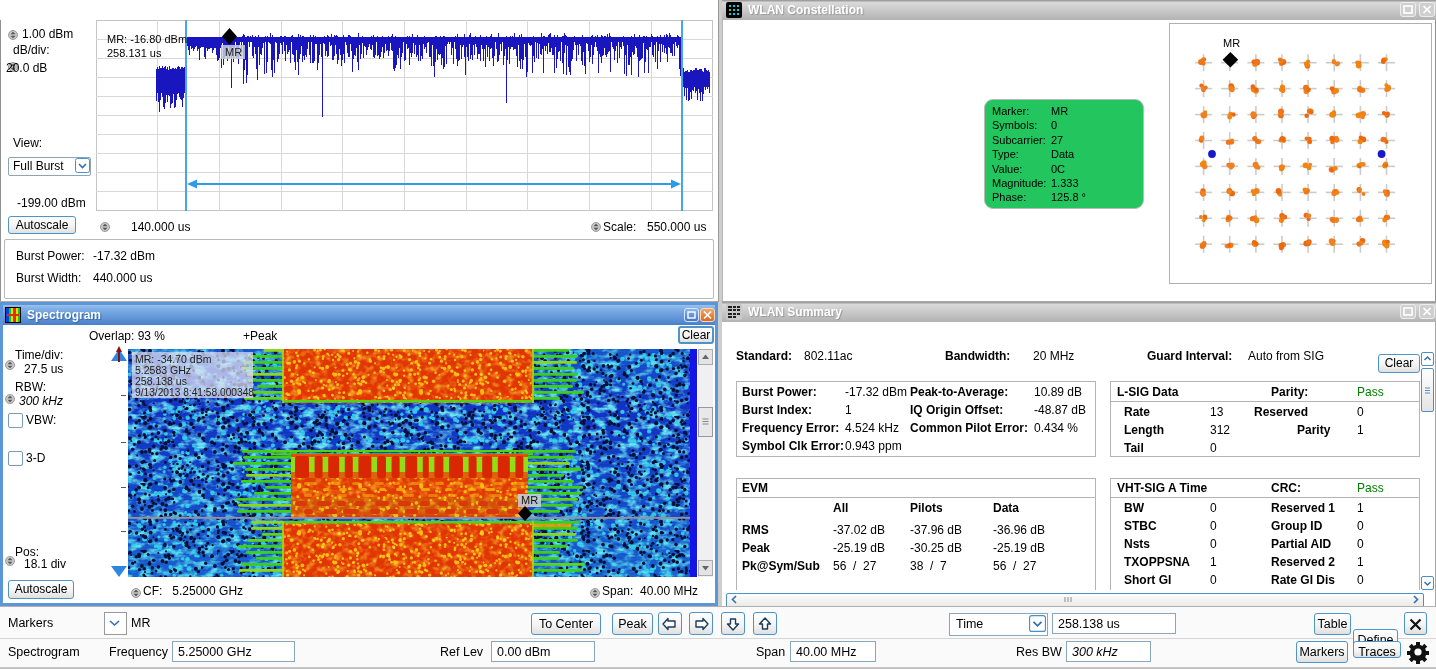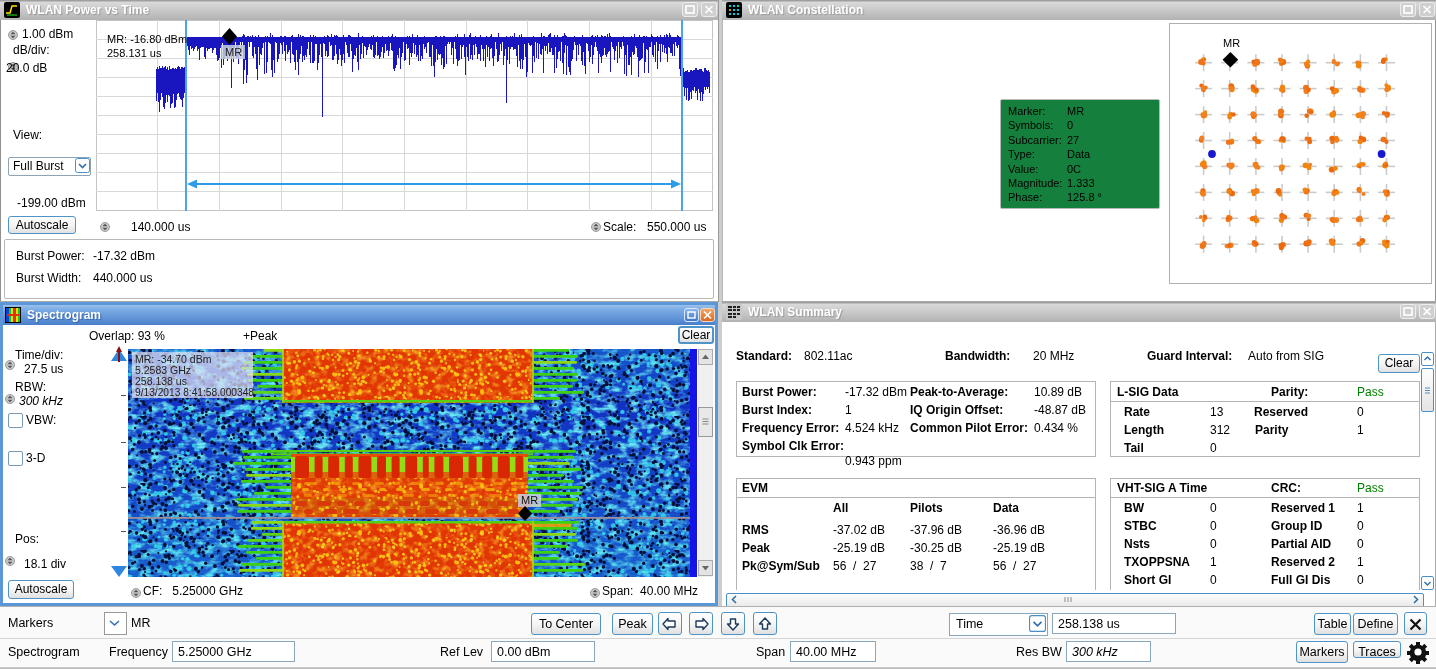--- a/index.html
+++ b/index.html
@@ -5,48 +5,34 @@
 .tbar{font-size:12.5px}
 .tb{position:absolute;left:0;top:0;height:20px;background:linear-gradient(180deg,#8f8f8f 0,#d9d9d9 12%,#c7c7c7 55%,#b2b2b2 100%);color:#fff;font-weight:bold;font-size:12px}
 .tbt{position:absolute;left:26px;top:3px;text-shadow:1px 1px 1px #999;white-space:nowrap}
 .ico{position:absolute;left:4px;top:2px}
 .wbtn{position:absolute;top:2px;width:16px;height:15px;border-radius:3px;background:#cfcfcf;border:1px solid #ededed;box-sizing:border-box}
 .btn{position:absolute;box-sizing:border-box;border:1px solid #4e94c8;border-radius:3px;background:linear-gradient(180deg,#fff 0,#f4f4f4 55%,#e0e0e0 100%);text-align:center;color:#000;white-space:nowrap}
 .inp{position:absolute;box-sizing:border-box;border:1px solid #8aa8bb;background:#fff;padding:3px 0 0 5px;white-space:nowrap}
 .bx{box-sizing:border-box;border:1px solid #b4b4b4;background:transparent}</style></head>
 <body>
 <div class="a" style="left:0;top:0;width:718px;height:302px;background:#fff;border-right:1px solid #9a9a9a">
-<div class="tb" style="width:718px">
-      <span class="tbt">WLAN Power vs Time</span>
-<svg class="ico" width="16" height="16">
-        <rect width="16" height="16" fill="#000" rx="2"></rect>
-        <path d="M2 11 L6 11 L8 4 L13 4" stroke="#ffe200" stroke-width="1.5" fill="none"></path>
-        <path d="M3 13 L13 13" stroke="#19c019" stroke-width="1.3" fill="none"></path>
-      </svg>
-<div class="wbtn" style="left:682px"><svg width="14" height="13">
-          <rect x="3" y="3" width="8" height="7" fill="none" stroke="#fff" stroke-width="1.6"></rect>
-        </svg></div>
-<div class="wbtn" style="left:701px"><svg width="14" height="13">
-          <path d="M3.5 3 L10.5 10 M10.5 3 L3.5 10" stroke="#fff" stroke-width="1.7"></path>
-        </svg></div>
-</div>
 <svg width="10" height="10" style="position:absolute;left:8px;top:30px">
       <circle cx="5" cy="5" r="4.5" fill="#c9c9c9" stroke="#8a8a8a" stroke-width="0.8"></circle>
       <path d="M2.5 4.2 L5 1.8 L7.5 4.2 Z" fill="#555"></path>
       <path d="M2.5 5.8 L5 8.2 L7.5 5.8 Z" fill="#555"></path>
     </svg>
     <div class="a" style="left:22px;top:27px">1.00 dBm</div>
 <div class="a" style="left:13px;top:43px">dB/div:</div>
 <svg width="10" height="10" style="position:absolute;left:8px;top:62px">
       <circle cx="5" cy="5" r="4.5" fill="#c9c9c9" stroke="#8a8a8a" stroke-width="0.8"></circle>
       <path d="M2.5 4.2 L5 1.8 L7.5 4.2 Z" fill="#555"></path>
       <path d="M2.5 5.8 L5 8.2 L7.5 5.8 Z" fill="#555"></path>
     </svg>
     <div class="a" style="left:6px;top:61px">20.0 dB</div>
-<div class="a" style="left:13px;top:128px">View:</div>
+<div class="a" style="left:13px;top:136px">View:</div>
 <div class="a" style="left:8px;top:157px;width:81px;height:17px;border:1px solid #8ea4b4;border-radius:2px;background:#fff">
       <span style="position:absolute;left:4px;top:1px">Full Burst</span>
       <span style="position:absolute;right:0;top:0"><svg width="15" height="15" viewBox="0 0 15 15">
           <rect x="0.5" y="0.5" width="14" height="14" fill="#fff" stroke="#4a90c8" rx="2"></rect>
           <path d="M4 6 L7.5 9.5 L11 6" fill="none" stroke="#3570b0" stroke-width="1.6"></path>
         </svg></span>
     </div>
 <div class="a" style="left:17px;top:196px">-199.00 dBm</div>
 <div class="btn" style="left:8px;top:216px;width:68px;height:18px;line-height:16px">Autoscale</div>
 <svg width="617" height="191" style="position:absolute;left:96px;top:20px" shape-rendering="crispEdges">
@@ -123,21 +109,21 @@
         </g>
         <rect x="3" y="7" width="2" height="2" fill="#c8a200"></rect>
       </svg>
 <div class="wbtn" style="left:678px"><svg width="14" height="13">
           <rect x="3" y="3" width="8" height="7" fill="none" stroke="#fff" stroke-width="1.6"></rect>
         </svg></div>
 <div class="wbtn" style="left:697px"><svg width="14" height="13">
           <path d="M3.5 3 L10.5 10 M10.5 3 L3.5 10" stroke="#fff" stroke-width="1.7"></path>
         </svg></div>
 </div>
-<div class="a" style="left:278px;top:99px;width:158px;height:108px;border:1px solid #b9b9b9;border-radius:2px;background:#15803d;font-size:11px">
+<div class="a" style="left:262px;top:99px;width:158px;height:108px;border:1px solid #b9b9b9;border-radius:9px;background:#22c55e;font-size:11px">
 <div class="a" style="left:7px;top:4px;line-height:14.4px">Marker:<br>Symbols:<br>Subcarrier:<br>Type:<br>Value:<br>Magnitude:<br>Phase:</div>
 <div class="a" style="left:66px;top:4px;line-height:14.4px">MR<br>0<br>27<br>Data<br>0C<br>1.333<br>125.8 °</div>
 </div>
 <div class="a" style="left:447px;top:23px;width:261px;height:259px;border:1px solid #b0b0b0;background:#fff"></div>
 <svg width="714" height="302" style="position:absolute;left:0;top:0">
 <line x1="473.1" y1="62.7" x2="490.1" y2="62.7" stroke="#cbcbcb" stroke-width="1.6"></line>
       <line x1="481.6" y1="54.2" x2="481.6" y2="71.2" stroke="#cbcbcb" stroke-width="1.6"></line>
       <line x1="499.2" y1="62.7" x2="516.2" y2="62.7" stroke="#cbcbcb" stroke-width="1.6"></line>
       <line x1="507.7" y1="54.2" x2="507.7" y2="71.2" stroke="#cbcbcb" stroke-width="1.6"></line>
       <line x1="525.4" y1="62.7" x2="542.4" y2="62.7" stroke="#cbcbcb" stroke-width="1.6"></line>
@@ -566,21 +552,21 @@
 <div class="a" style="left:19px;top:92px;font-style:italic">300 kHz</div>
 <div class="a" style="left:8px;top:111px;width:13px;height:13px;border:1px solid #7a9ab8;border-radius:2px;background:#fff"></div>
       <div class="a" style="left:26px;top:111px">VBW:</div>
 <div class="a" style="left:8px;top:149px;width:13px;height:13px;border:1px solid #7a9ab8;border-radius:2px;background:#fff"></div>
       <div class="a" style="left:26px;top:149px">3-D</div>
 <svg width="10" height="10" style="position:absolute;left:5px;top:254px">
         <circle cx="5" cy="5" r="4.5" fill="#c9c9c9" stroke="#8a8a8a" stroke-width="0.8"></circle>
         <path d="M2.5 4.2 L5 1.8 L7.5 4.2 Z" fill="#555"></path>
         <path d="M2.5 5.8 L5 8.2 L7.5 5.8 Z" fill="#555"></path>
       </svg>
-      <div class="a" style="left:15px;top:230px">Pos:</div>
+      <div class="a" style="left:15px;top:243px">Pos:</div>
 <div class="a" style="left:24px;top:255px">18.1 div</div>
 <div class="btn" style="left:8px;top:278px;width:66px;height:19px;line-height:17px">Autoscale</div>
 <svg width="22" height="240" style="position:absolute;left:108px;top:44px">
 <path d="M11 3 L19 15 L3 15 Z" fill="#2e86e0"></path>
         <path d="M11 0 L14 6 L12 6 L12 16 L10 16 L10 6 L8 6 Z" fill="#8a1010"></path>
 <path d="M3 220 L19 220 L11 231 Z" fill="#2e86e0"></path>
 </svg>
 <div class="a" style="left:121px;top:93px;width:5px;height:1px;background:#555"></div>
       <div class="a" style="left:121px;top:140px;width:5px;height:1px;background:#555"></div>
       <div class="a" style="left:121px;top:185px;width:5px;height:1px;background:#555"></div>
@@ -1124,32 +1110,32 @@
     <div class="a" style="left:312px;top:83px">10.89 dB</div>
 <div class="a bb" style="left:20px;top:101px">Burst Index:</div>
     <div class="a" style="left:123px;top:101px">1</div>
 <div class="a bb" style="left:188px;top:101px">IQ Origin Offset:</div>
     <div class="a" style="left:312px;top:101px">-48.87 dB</div>
 <div class="a bb" style="left:20px;top:119px">Frequency Error:</div>
     <div class="a" style="left:123px;top:119px">4.524 kHz</div>
 <div class="a bb" style="left:188px;top:119px">Common Pilot Error:</div>
     <div class="a" style="left:312px;top:119px">0.434 %</div>
 <div class="a bb" style="left:20px;top:137px">Symbol Clk Error:</div>
-    <div class="a" style="left:123px;top:152px">0.943 ppm</div>
+    <div class="a" style="left:123px;top:137px">0.943 ppm</div>
 <div class="a bb" style="left:395px;top:83px">L-SIG Data</div>
     <div class="a bb" style="left:549px;top:83px">Parity:</div>
     <div class="a" style="left:635px;top:83px;color:#008000">Pass</div>
 <div class="a" style="left:389px;top:99px;width:308px;height:1px;background:#b4b4b4"></div>
 <div class="a bb" style="left:402px;top:103px">Rate</div>
     <div class="a" style="left:488px;top:103px">13</div>
     <div class="a bb" style="left:532px;top:103px">Reserved</div>
     <div class="a" style="left:635px;top:103px">0</div>
 <div class="a bb" style="left:402px;top:121px">Length</div>
     <div class="a" style="left:488px;top:121px">312</div>
-    <div class="a bb" style="left:533px;top:121px">Parity</div>
+    <div class="a bb" style="left:575px;top:121px">Parity</div>
     <div class="a" style="left:635px;top:121px">1</div>
 <div class="a bb" style="left:402px;top:139px">Tail</div>
     <div class="a" style="left:488px;top:139px">0</div>
 <div class="a bx" style="left:14px;top:176px;width:360px;height:115px"></div>
 <div class="a bx" style="left:388px;top:176px;width:310px;height:115px"></div>
 <div class="a bb" style="left:20px;top:179px">EVM</div>
 <div class="a" style="left:15px;top:195px;width:358px;height:1px;background:#b4b4b4"></div>
 <div class="a bb" style="left:111px;top:199px">All</div>
     <div class="a bb" style="left:188px;top:199px">Pilots</div>
     <div class="a bb" style="left:271px;top:199px">Data</div>
@@ -1180,21 +1166,21 @@
 <div class="a bb" style="left:402px;top:235px">Nsts</div>
     <div class="a" style="left:488px;top:235px">0</div>
     <div class="a bb" style="left:549px;top:235px">Partial AID</div>
     <div class="a" style="left:635px;top:235px">0</div>
 <div class="a bb" style="left:402px;top:253px">TXOPPSNA</div>
     <div class="a" style="left:488px;top:253px">1</div>
     <div class="a bb" style="left:549px;top:253px">Reserved 2</div>
     <div class="a" style="left:635px;top:253px">1</div>
 <div class="a bb" style="left:402px;top:271px">Short GI</div>
     <div class="a" style="left:488px;top:271px">0</div>
-    <div class="a bb" style="left:549px;top:271px">Full GI Dis</div>
+    <div class="a bb" style="left:549px;top:271px">Rate GI Dis</div>
     <div class="a" style="left:635px;top:271px">0</div>
 <div class="a" style="left:0;top:288px;width:714px;height:18px;background:#fff"></div>
 <div class="a" style="left:4px;top:291px;width:696px;height:13px;border:1px solid #4a90c8;border-radius:2px;background:linear-gradient(180deg,#fdfdfd,#e8e8e8)">
 <svg width="11" height="11" style="position:absolute;left:2px;top:0">
         <path d="M7 2 L3.5 5.5 L7 9" fill="none" stroke="#3570b0" stroke-width="1.6"></path>
       </svg>
 <svg width="11" height="11" style="position:absolute;right:2px;top:0">
         <path d="M4 2 L7.5 5.5 L4 9" fill="none" stroke="#3570b0" stroke-width="1.6"></path>
       </svg>
 <svg width="12" height="11" style="position:absolute;left:336px;top:0">
@@ -1237,21 +1223,21 @@
       </svg></div>
 <div class="a" style="left:949px;top:6px;width:97px;height:21px;border:1px solid #8aa8bb;background:#fff">
       <span style="position:absolute;left:6px;top:3px">Time</span>
       <span style="position:absolute;right:1px;top:1px"><svg width="17" height="17" viewBox="0 0 15 15">
           <rect x="0.5" y="0.5" width="14" height="14" fill="#fff" stroke="#4a90c8" rx="2"></rect>
           <path d="M4 6 L7.5 9.5 L11 6" fill="none" stroke="#3570b0" stroke-width="1.6"></path>
         </svg></span>
     </div>
 <div class="inp" style="left:1052px;top:6px;width:124px;height:21px">258.138 us</div>
 <div class="btn" style="left:1314px;top:6px;width:37px;height:22px;line-height:20px">Table</div>
-<div class="btn" style="left:1353px;top:6px;width:45px;height:22px;line-height:20px">Define</div>
+<div class="btn" style="left:1353px;top:22px;width:45px;height:22px;line-height:20px">Define</div>
 <div class="btn" style="left:1404px;top:5px;width:23px;height:23px"><svg width="15" height="15" style="margin-top:4px">
         <path d="M2.5 2.5 L12.5 12.5 M12.5 2.5 L2.5 12.5" stroke="#111" stroke-width="2.2"></path>
       </svg></div>
 <div class="a" style="left:8px;top:38px">Spectrogram</div>
 <div class="a" style="left:109px;top:38px">Frequency</div>
 <div class="inp" style="left:172px;top:34px;width:123px;height:21px">5.25000 GHz</div>
 <div class="a" style="left:440px;top:38px">Ref Lev</div>
 <div class="inp" style="left:491px;top:34px;width:104px;height:21px">0.00 dBm</div>
 <div class="a" style="left:756px;top:38px">Span</div>
 <div class="inp" style="left:790px;top:34px;width:86px;height:21px">40.00 MHz</div>

